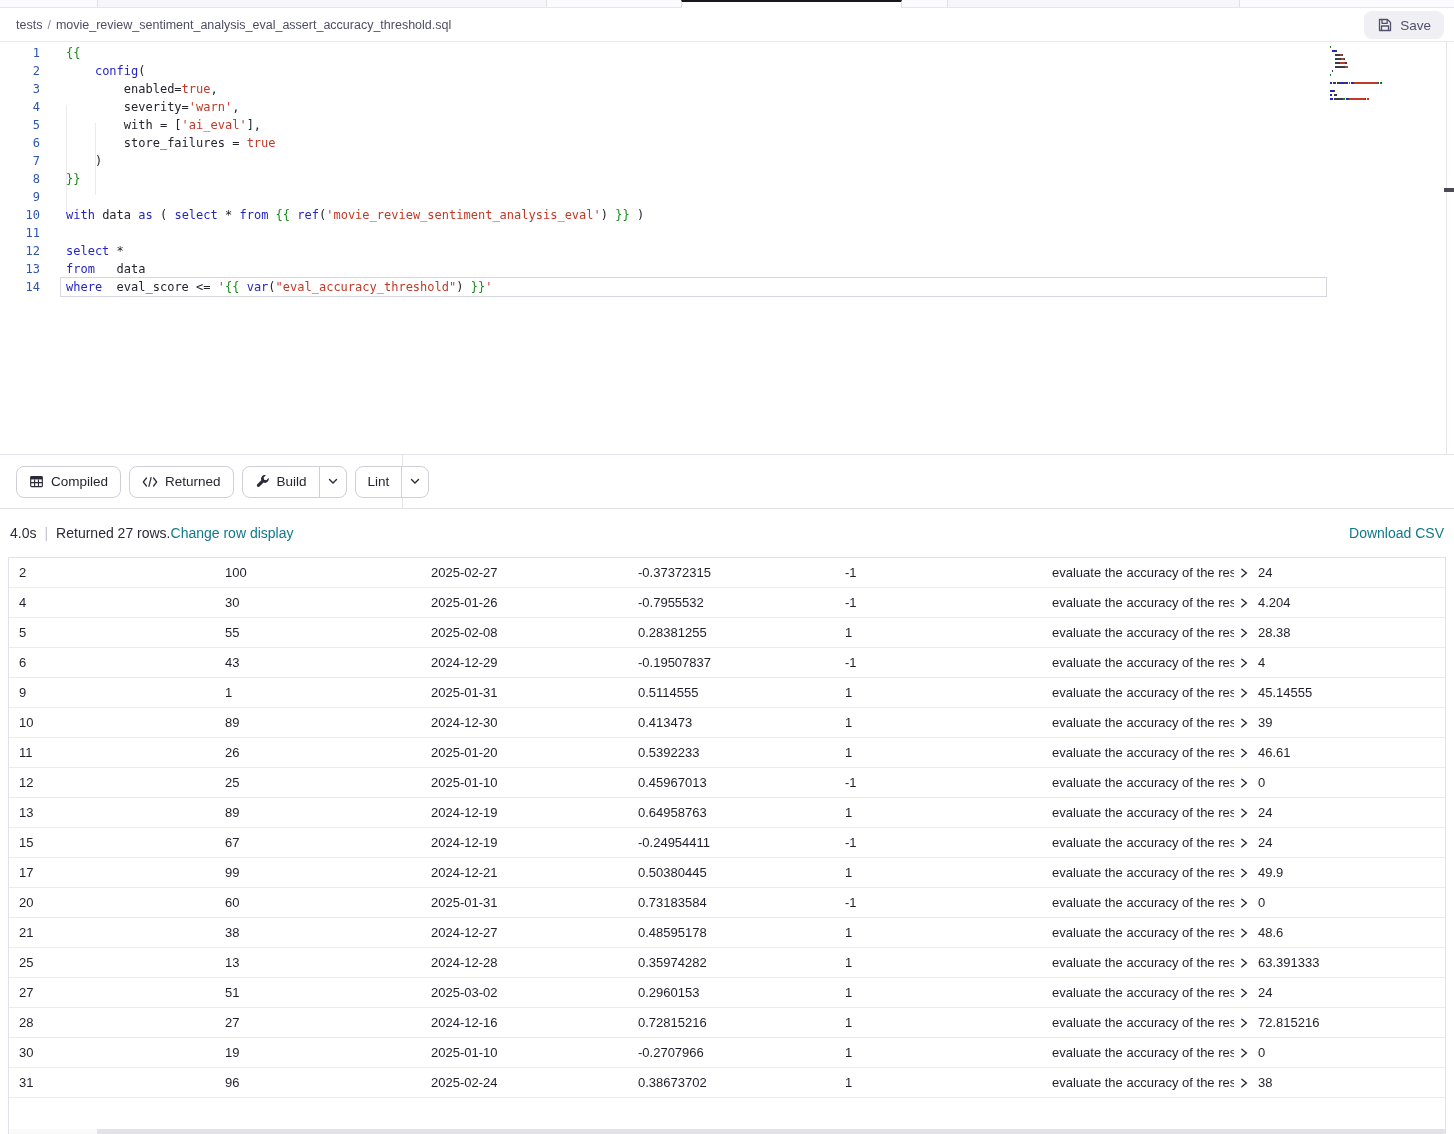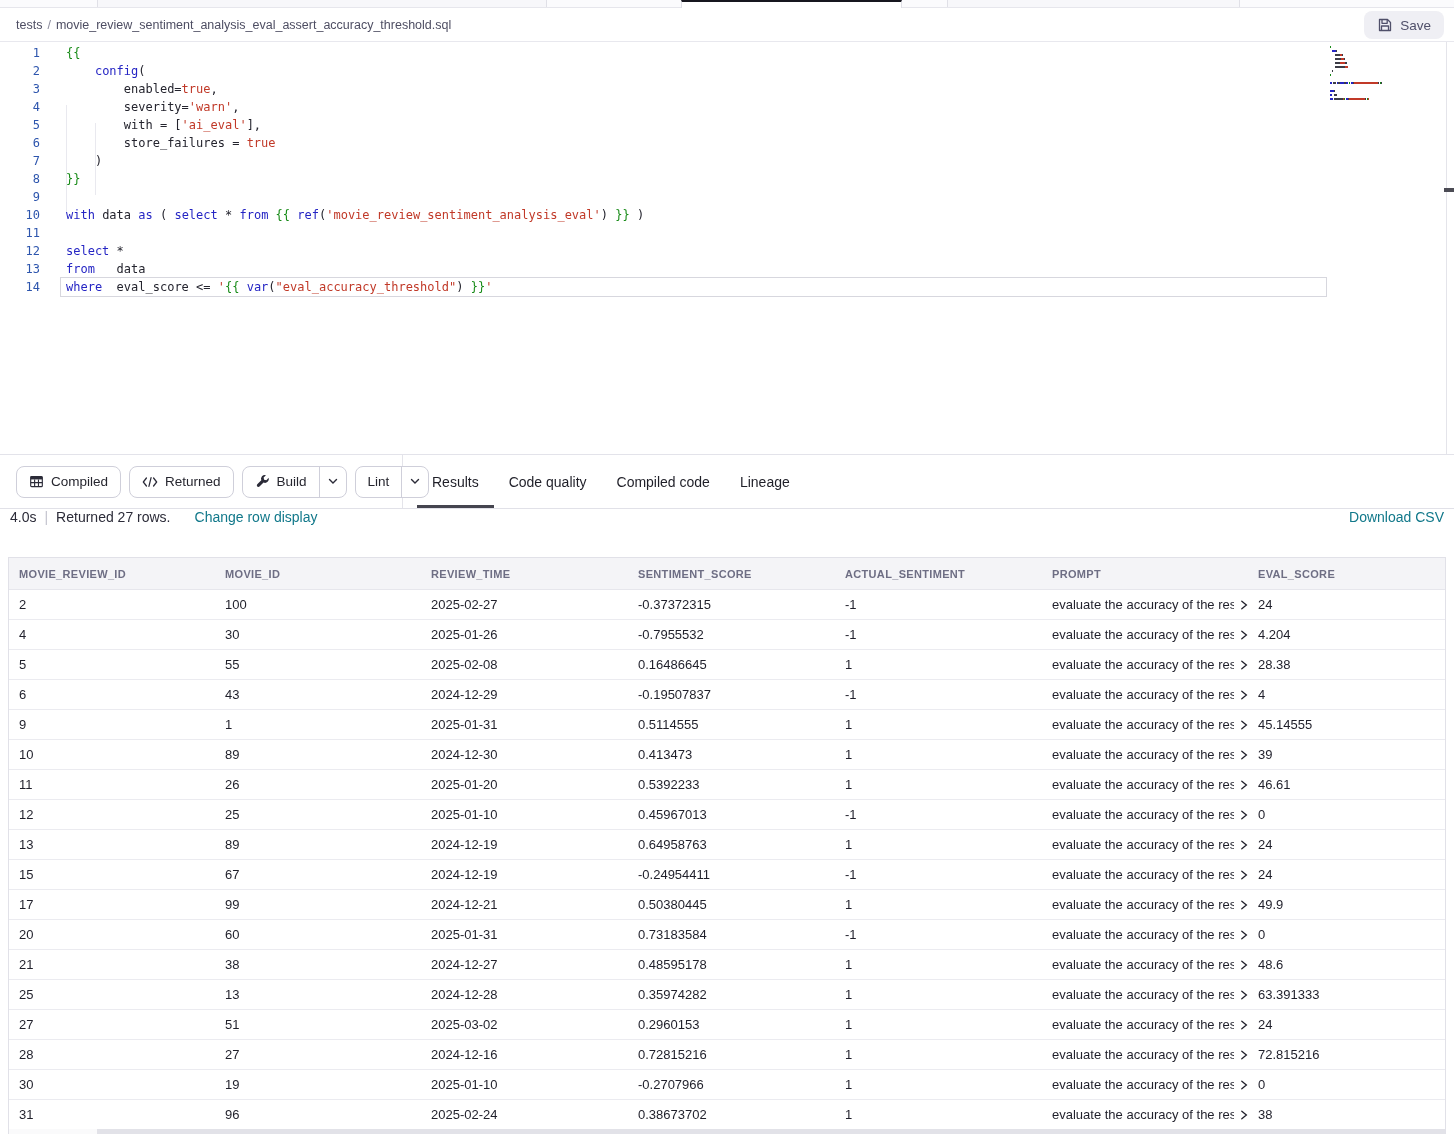--- a/index.html
+++ b/index.html
@@ -58,25 +58,25 @@
   .btn .seg { display:flex; align-items:center; gap:7px; padding:0 12px; height:100%; cursor:pointer; }
   .btn .drop { display:flex; align-items:center; justify-content:center; width:27px; height:100%;
                border-left:1px solid #cfcfda; cursor:pointer; }
   .tabs { display:flex; align-items:stretch; padding-left:14px; }
   .tab { position:relative; display:flex; align-items:center; padding:0 15px;
          font-size:14px; color:#1f1f28; cursor:pointer; }
   .tab.active::after { content:''; position:absolute; left:0; right:0; bottom:0;
                        height:3px; background:#45454f; }
 
   
-  .status-bar { height:48px; display:flex; padding:0 10px; font-size:14px; }
+  .status-bar { height:48px; display:flex; align-items:center; padding:0 10px; font-size:14px; }
   .status-sep { margin:0 8px; color:#c2c2ce; }
   .status-text { color:#2b2b38; }
   .link { color:#11788a; cursor:pointer; }
-  .change-link { margin-left:24px; }
+  .change-link { }
   .download-link { margin-left:auto; }
 
   
   .results-wrap { height:577px; margin:0 8px; border:1px solid #e1e1e8; border-bottom:none;
                   background:#fff; position:relative; overflow:hidden; }
   .thead, .trow { display:grid; grid-template-columns:206px 206px 207px 207px 207px 206px 1fr; }
   .thead { height:32px; background:#f4f4f7; align-items:center; border-bottom:1px solid #e6e6ec; }
   .hcell { padding-left:10px; font-size:11px; font-weight:bold; color:#6e6e84; letter-spacing:.03em; }
   .trow { height:30px; align-items:center; border-bottom:1px solid #ebebf0; }
   .cell { padding-left:10px; font-size:13px; color:#1f1f2a; white-space:nowrap; overflow:hidden; }
@@ -242,46 +242,31 @@
       </div>
       <div class="drop">
         <span style="display:flex">
           <svg width="10" height="7" viewBox="0 0 10 7" fill="none" stroke="#2b2b38" stroke-width="1.4" stroke-linecap="round">
               <path d="M1.5 1.5 L5 5 L8.5 1.5"></path>
             </svg>
         </span>
       </div>
     </div>
   </div>
-  <div class="tabs">
-    <div class="tab active">Results</div>
-    <div class="tab">Code quality</div>
-    <div class="tab">Compiled code</div>
-    <div class="tab">Lineage</div>
-  </div>
 </div>
 
 <div class="status-bar">
   <span class="status-text">4.0s</span>
   <span class="status-sep">|</span>
   <span class="status-text">Returned 27 rows.</span>
   <span class="link change-link">Change row display</span>
   <span class="link download-link">Download CSV</span>
 </div>
 
 <div class="results-wrap">
-  <div class="thead">
-      <div class="hcell">MOVIE_REVIEW_ID</div>
-      <div class="hcell">MOVIE_ID</div>
-      <div class="hcell">REVIEW_TIME</div>
-      <div class="hcell">SENTIMENT_SCORE</div>
-      <div class="hcell">ACTUAL_SENTIMENT</div>
-      <div class="hcell">PROMPT</div>
-      <div class="hcell">EVAL_SCORE</div>
-    </div>
   <div>
   <div class="trow">
     <div class="cell">2</div>
     <div class="cell">100</div>
     <div class="cell">2025-02-27</div>
     <div class="cell">-0.37372315</div>
     <div class="cell">-1</div>
     <div class="cell prompt-cell">
       <span class="prompt-text">evaluate the accuracy of the res…</span>
       <span class="chev" style="display:flex">
@@ -307,21 +292,21 @@
             </svg>
       </span>
     </div>
     <div class="cell">4.204</div>
   </div>
 
   <div class="trow">
     <div class="cell">5</div>
     <div class="cell">55</div>
     <div class="cell">2025-02-08</div>
-    <div class="cell">0.16486645</div>
+    <div class="cell">0.28381255</div>
     <div class="cell">1</div>
     <div class="cell prompt-cell">
       <span class="prompt-text">evaluate the accuracy of the res…</span>
       <span class="chev" style="display:flex">
         <svg width="8" height="10" viewBox="0 0 8 10" fill="none" stroke="#1f1f2a" stroke-width="1.3" stroke-linecap="round">
               <path d="M1.8 1.2 L6.4 5 L1.8 8.8"></path>
             </svg>
       </span>
     </div>
     <div class="cell">28.38</div>

